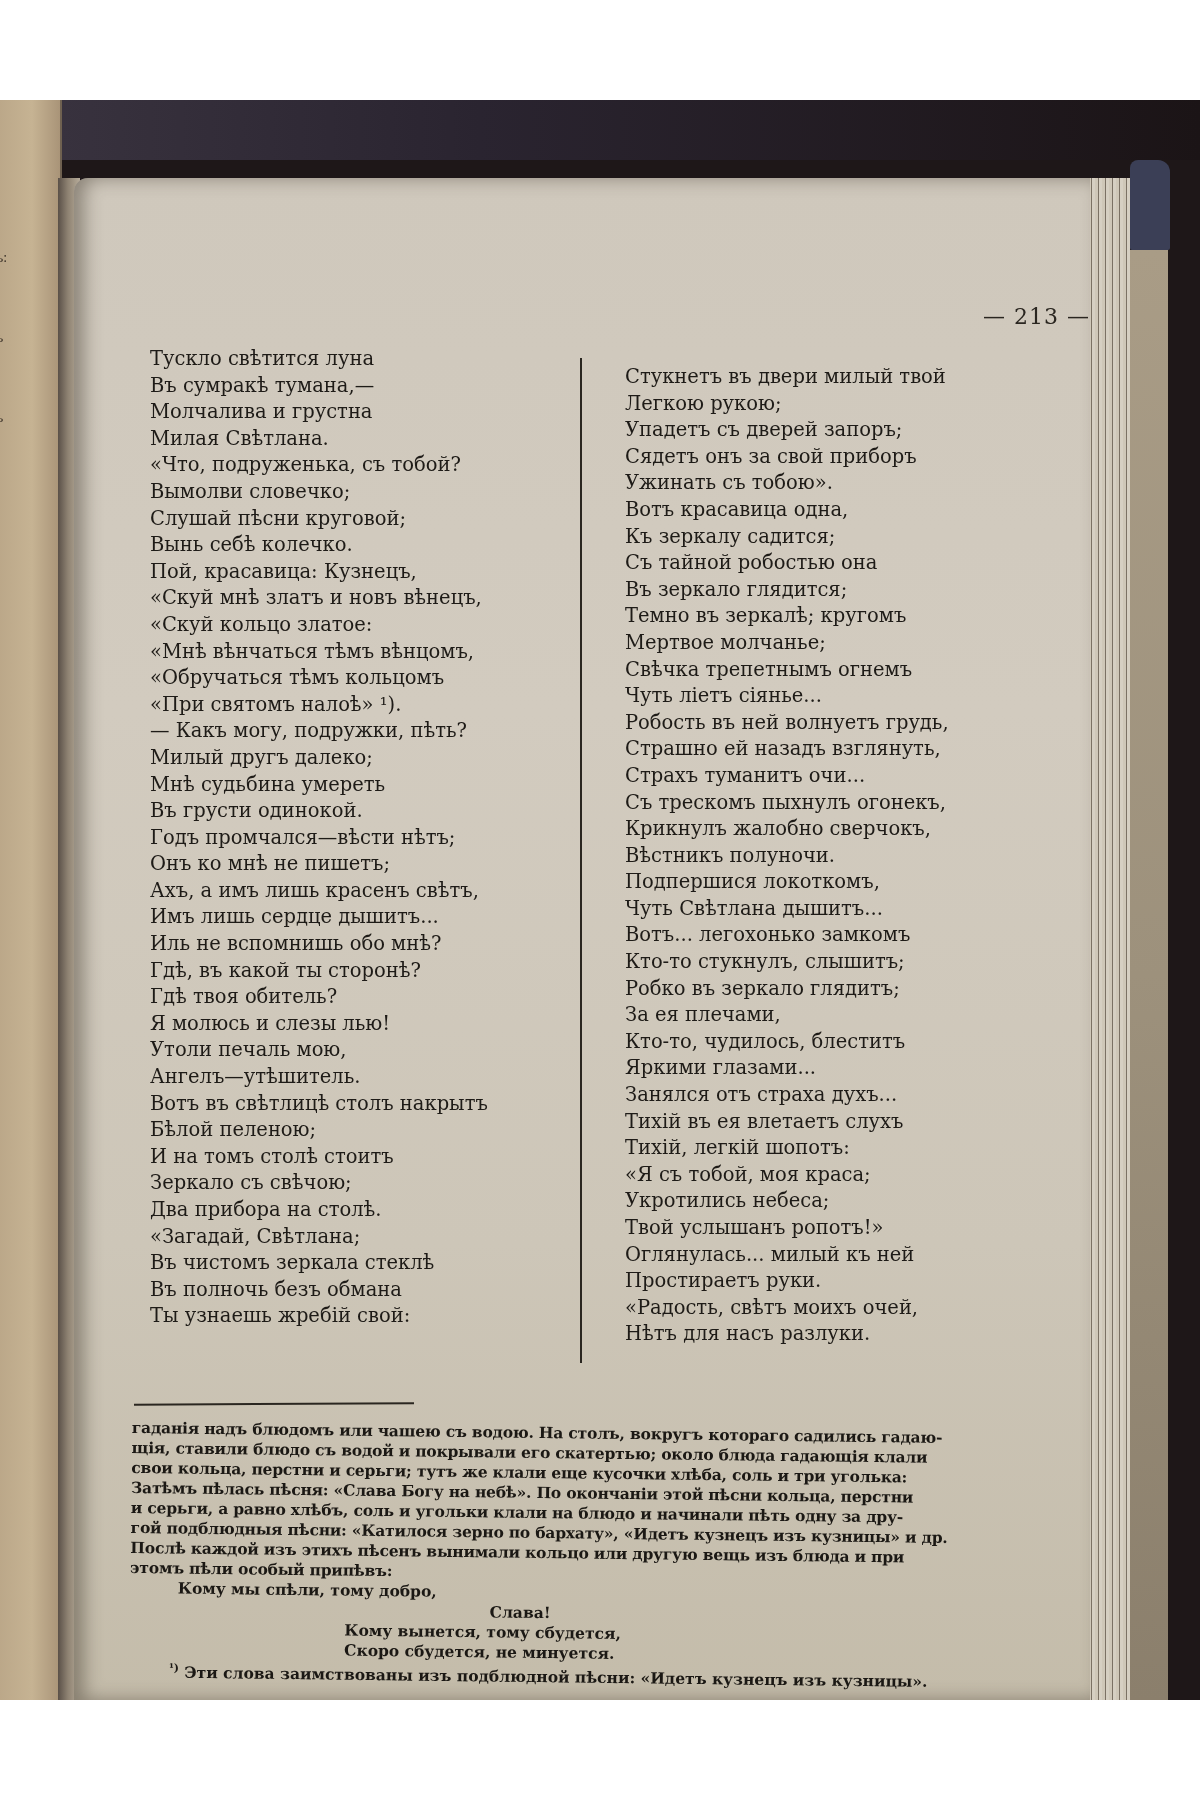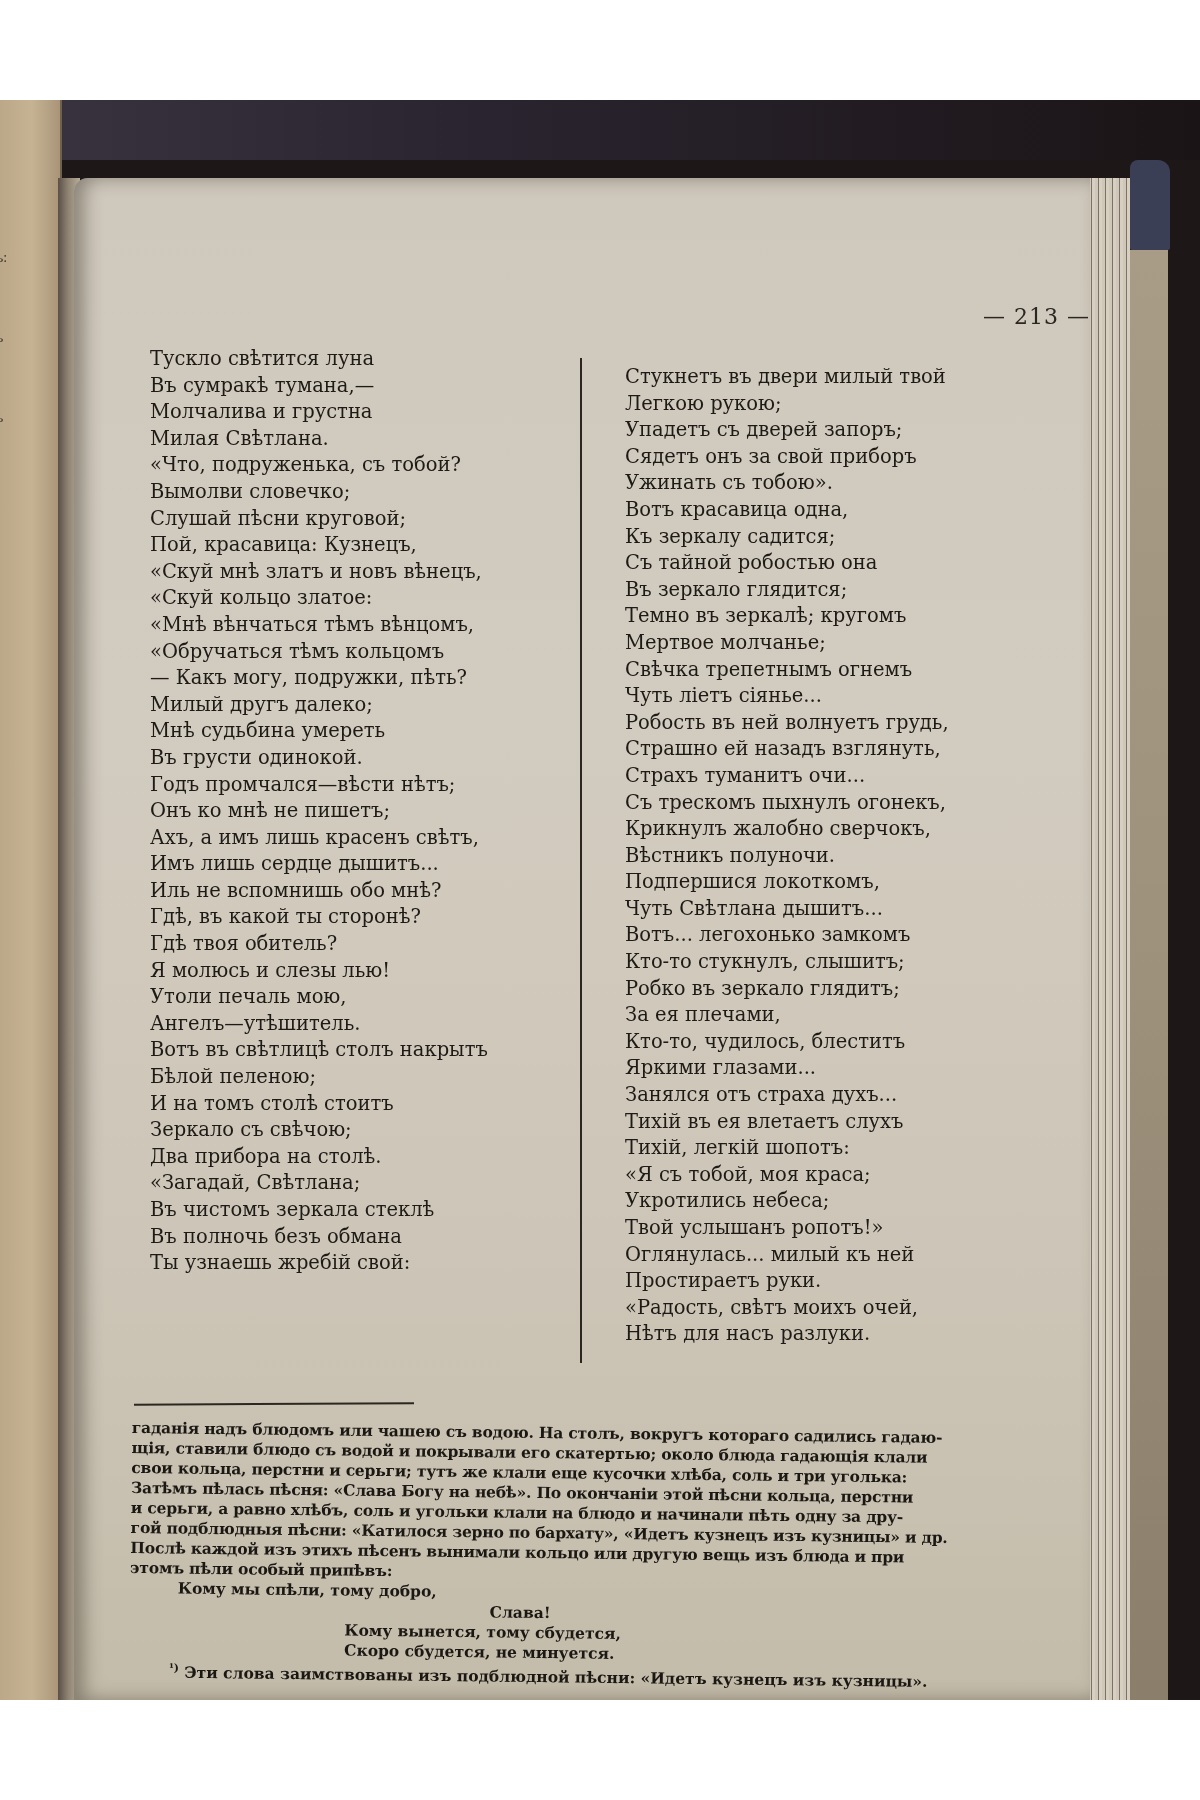--- a/index.html
+++ b/index.html
@@ -99,25 +99,27 @@
     <div class="page-number">— 213 —</div>
 
     <div class="column col-left" id="col-left">
         <span class="verse-line">Тускло свѣтится луна</span>
         <span class="verse-line">Въ сумракѣ тумана,—</span>
         <span class="verse-line">Молчалива и грустна</span>
         <span class="verse-line">Милая Свѣтлана.</span>
         <span class="verse-line">«Что, подруженька, съ тобой?</span>
         <span class="verse-line">Вымолви словечко;</span>
         <span class="verse-line">Слушай пѣсни круговой;</span>
+        <span class="verse-line">Вынь себѣ колечко.</span>
         <span class="verse-line">Пой, красавица: Кузнецъ,</span>
         <span class="verse-line">«Скуй мнѣ златъ и новъ вѣнецъ,</span>
         <span class="verse-line">«Скуй кольцо златое:</span>
         <span class="verse-line">«Мнѣ вѣнчаться тѣмъ вѣнцомъ,</span>
         <span class="verse-line">«Обручаться тѣмъ кольцомъ</span>
+        <span class="verse-line">«При святомъ налоѣ» ¹).</span>
         <span class="verse-line">— Какъ могу, подружки, пѣть?</span>
         <span class="verse-line">Милый другъ далеко;</span>
         <span class="verse-line">Мнѣ судьбина умереть</span>
         <span class="verse-line">Въ грусти одинокой.</span>
         <span class="verse-line">Годъ промчался—вѣсти нѣтъ;</span>
         <span class="verse-line">Онъ ко мнѣ не пишетъ;</span>
         <span class="verse-line">Ахъ, а имъ лишь красенъ свѣтъ,</span>
         <span class="verse-line">Имъ лишь сердце дышитъ...</span>
         <span class="verse-line">Иль не вспомнишь обо мнѣ?</span>
         <span class="verse-line">Гдѣ, въ какой ты сторонѣ?</span>

